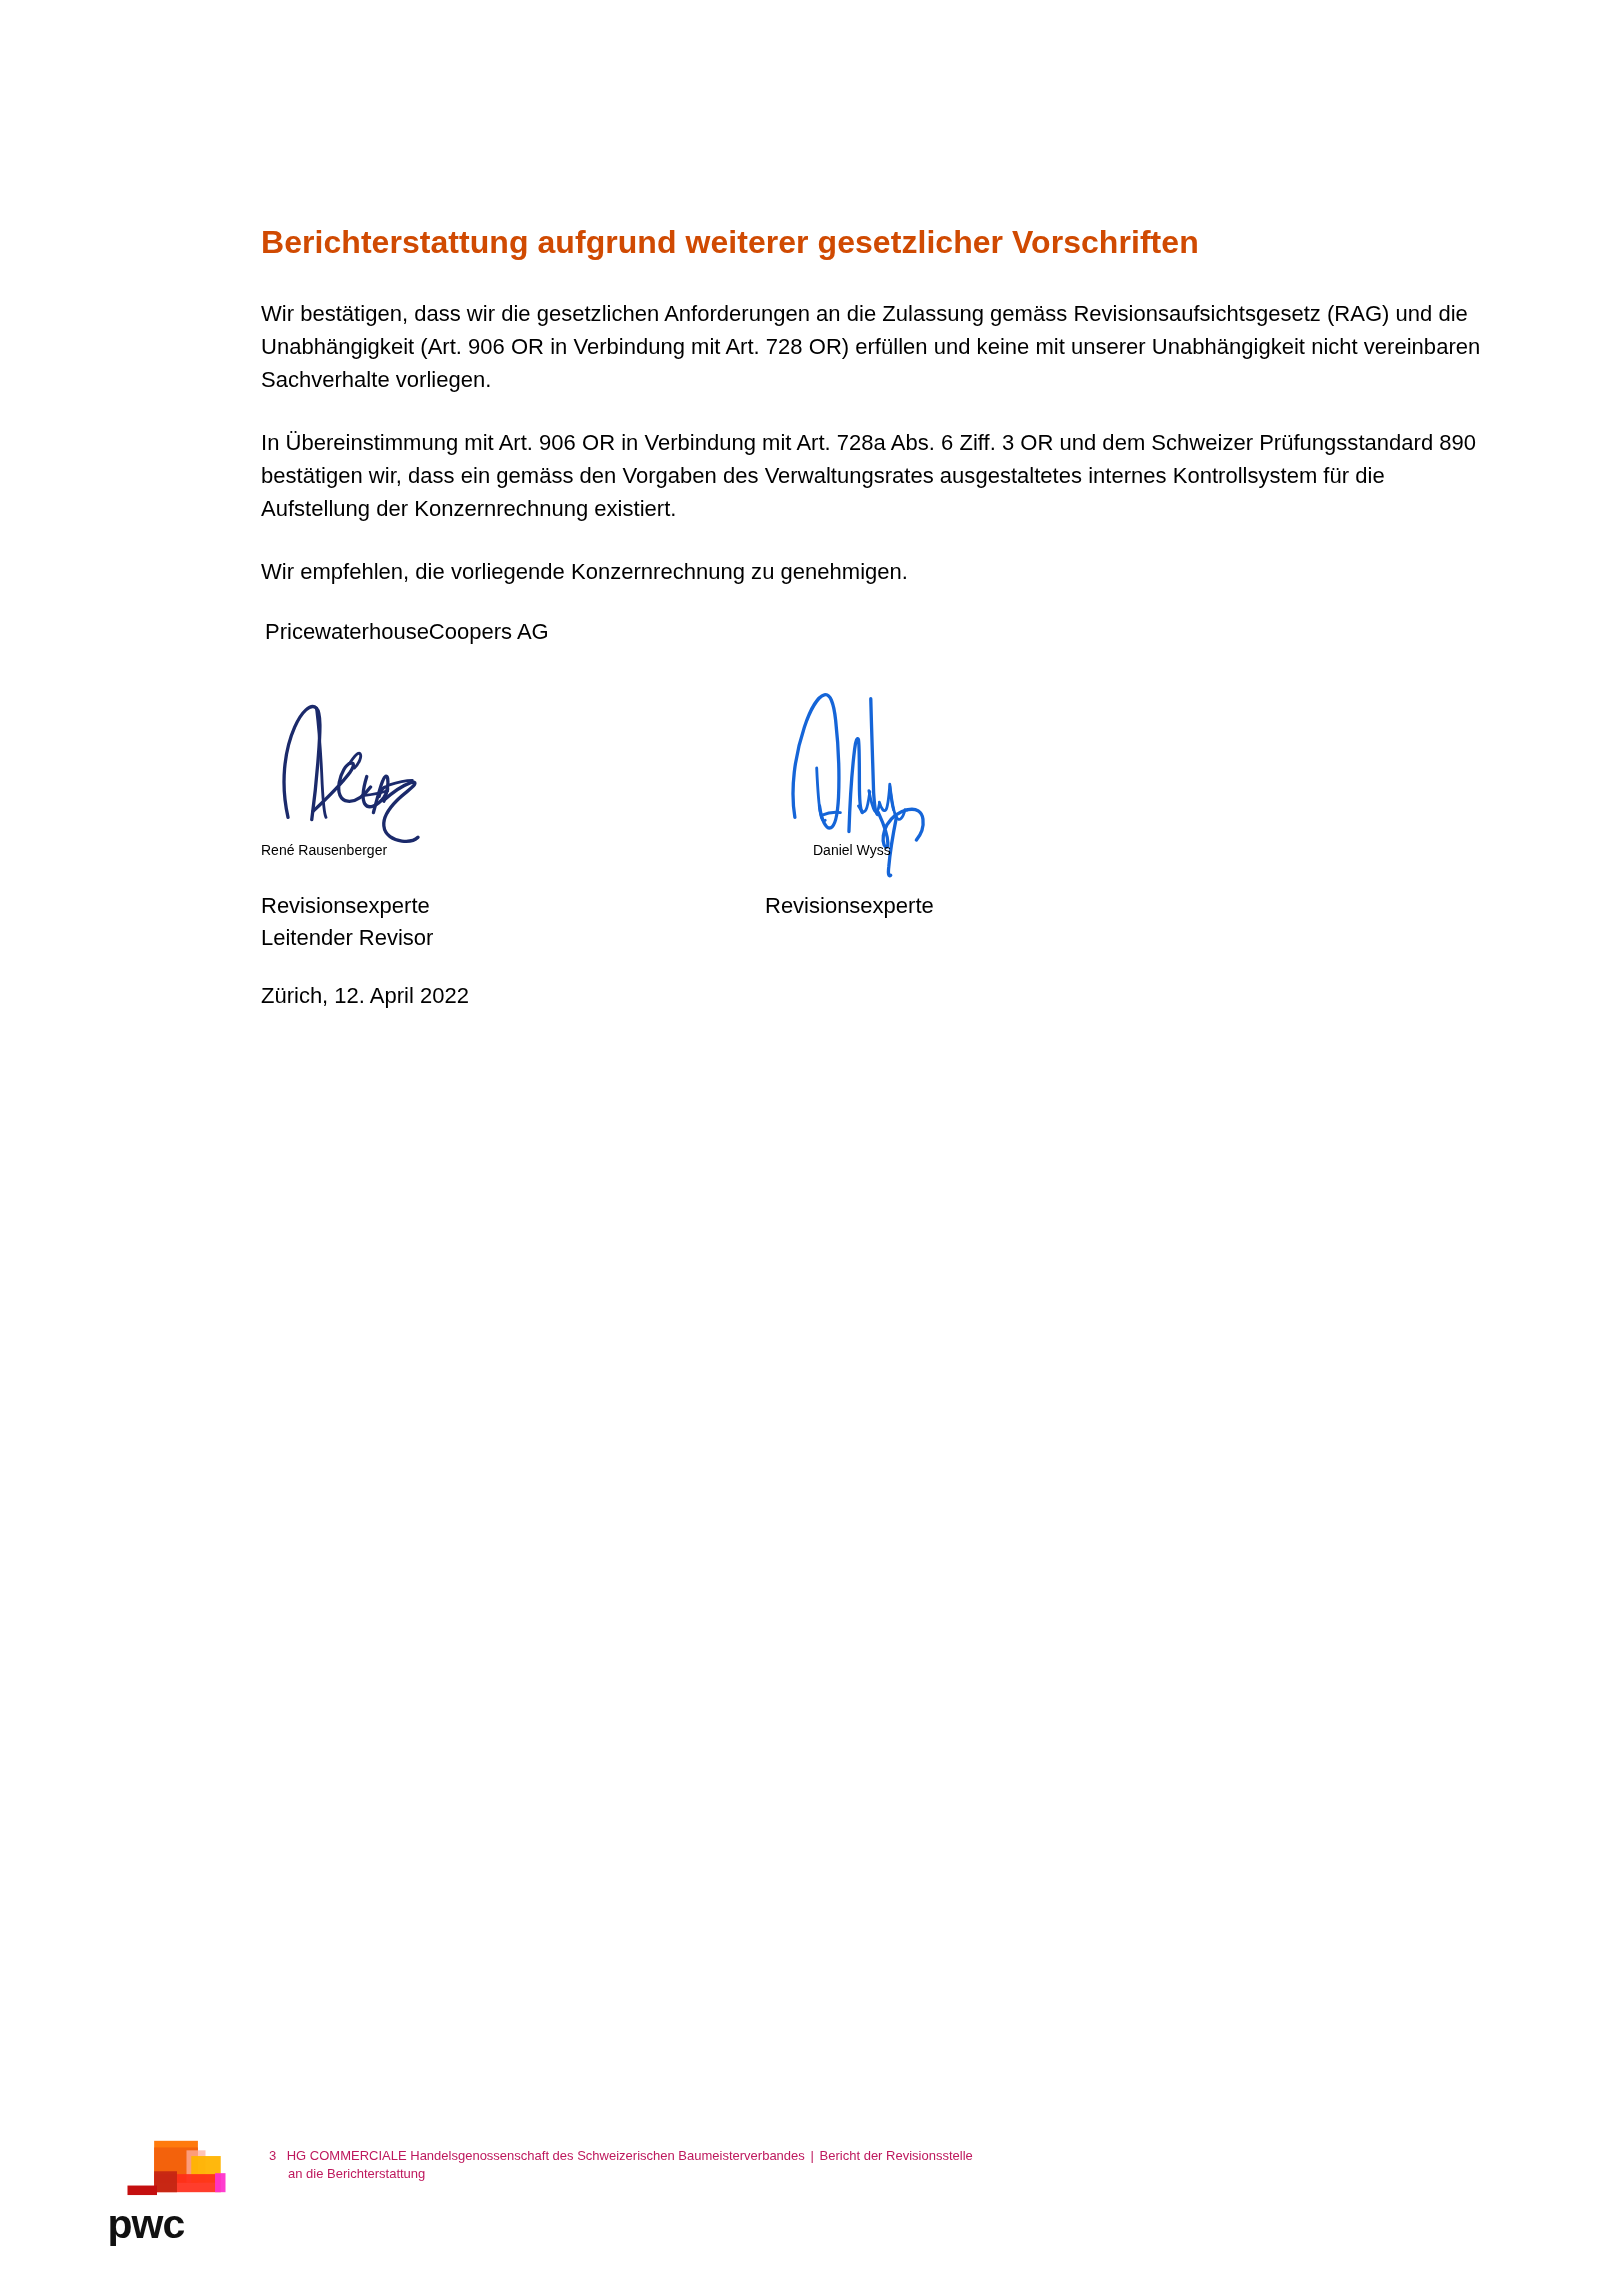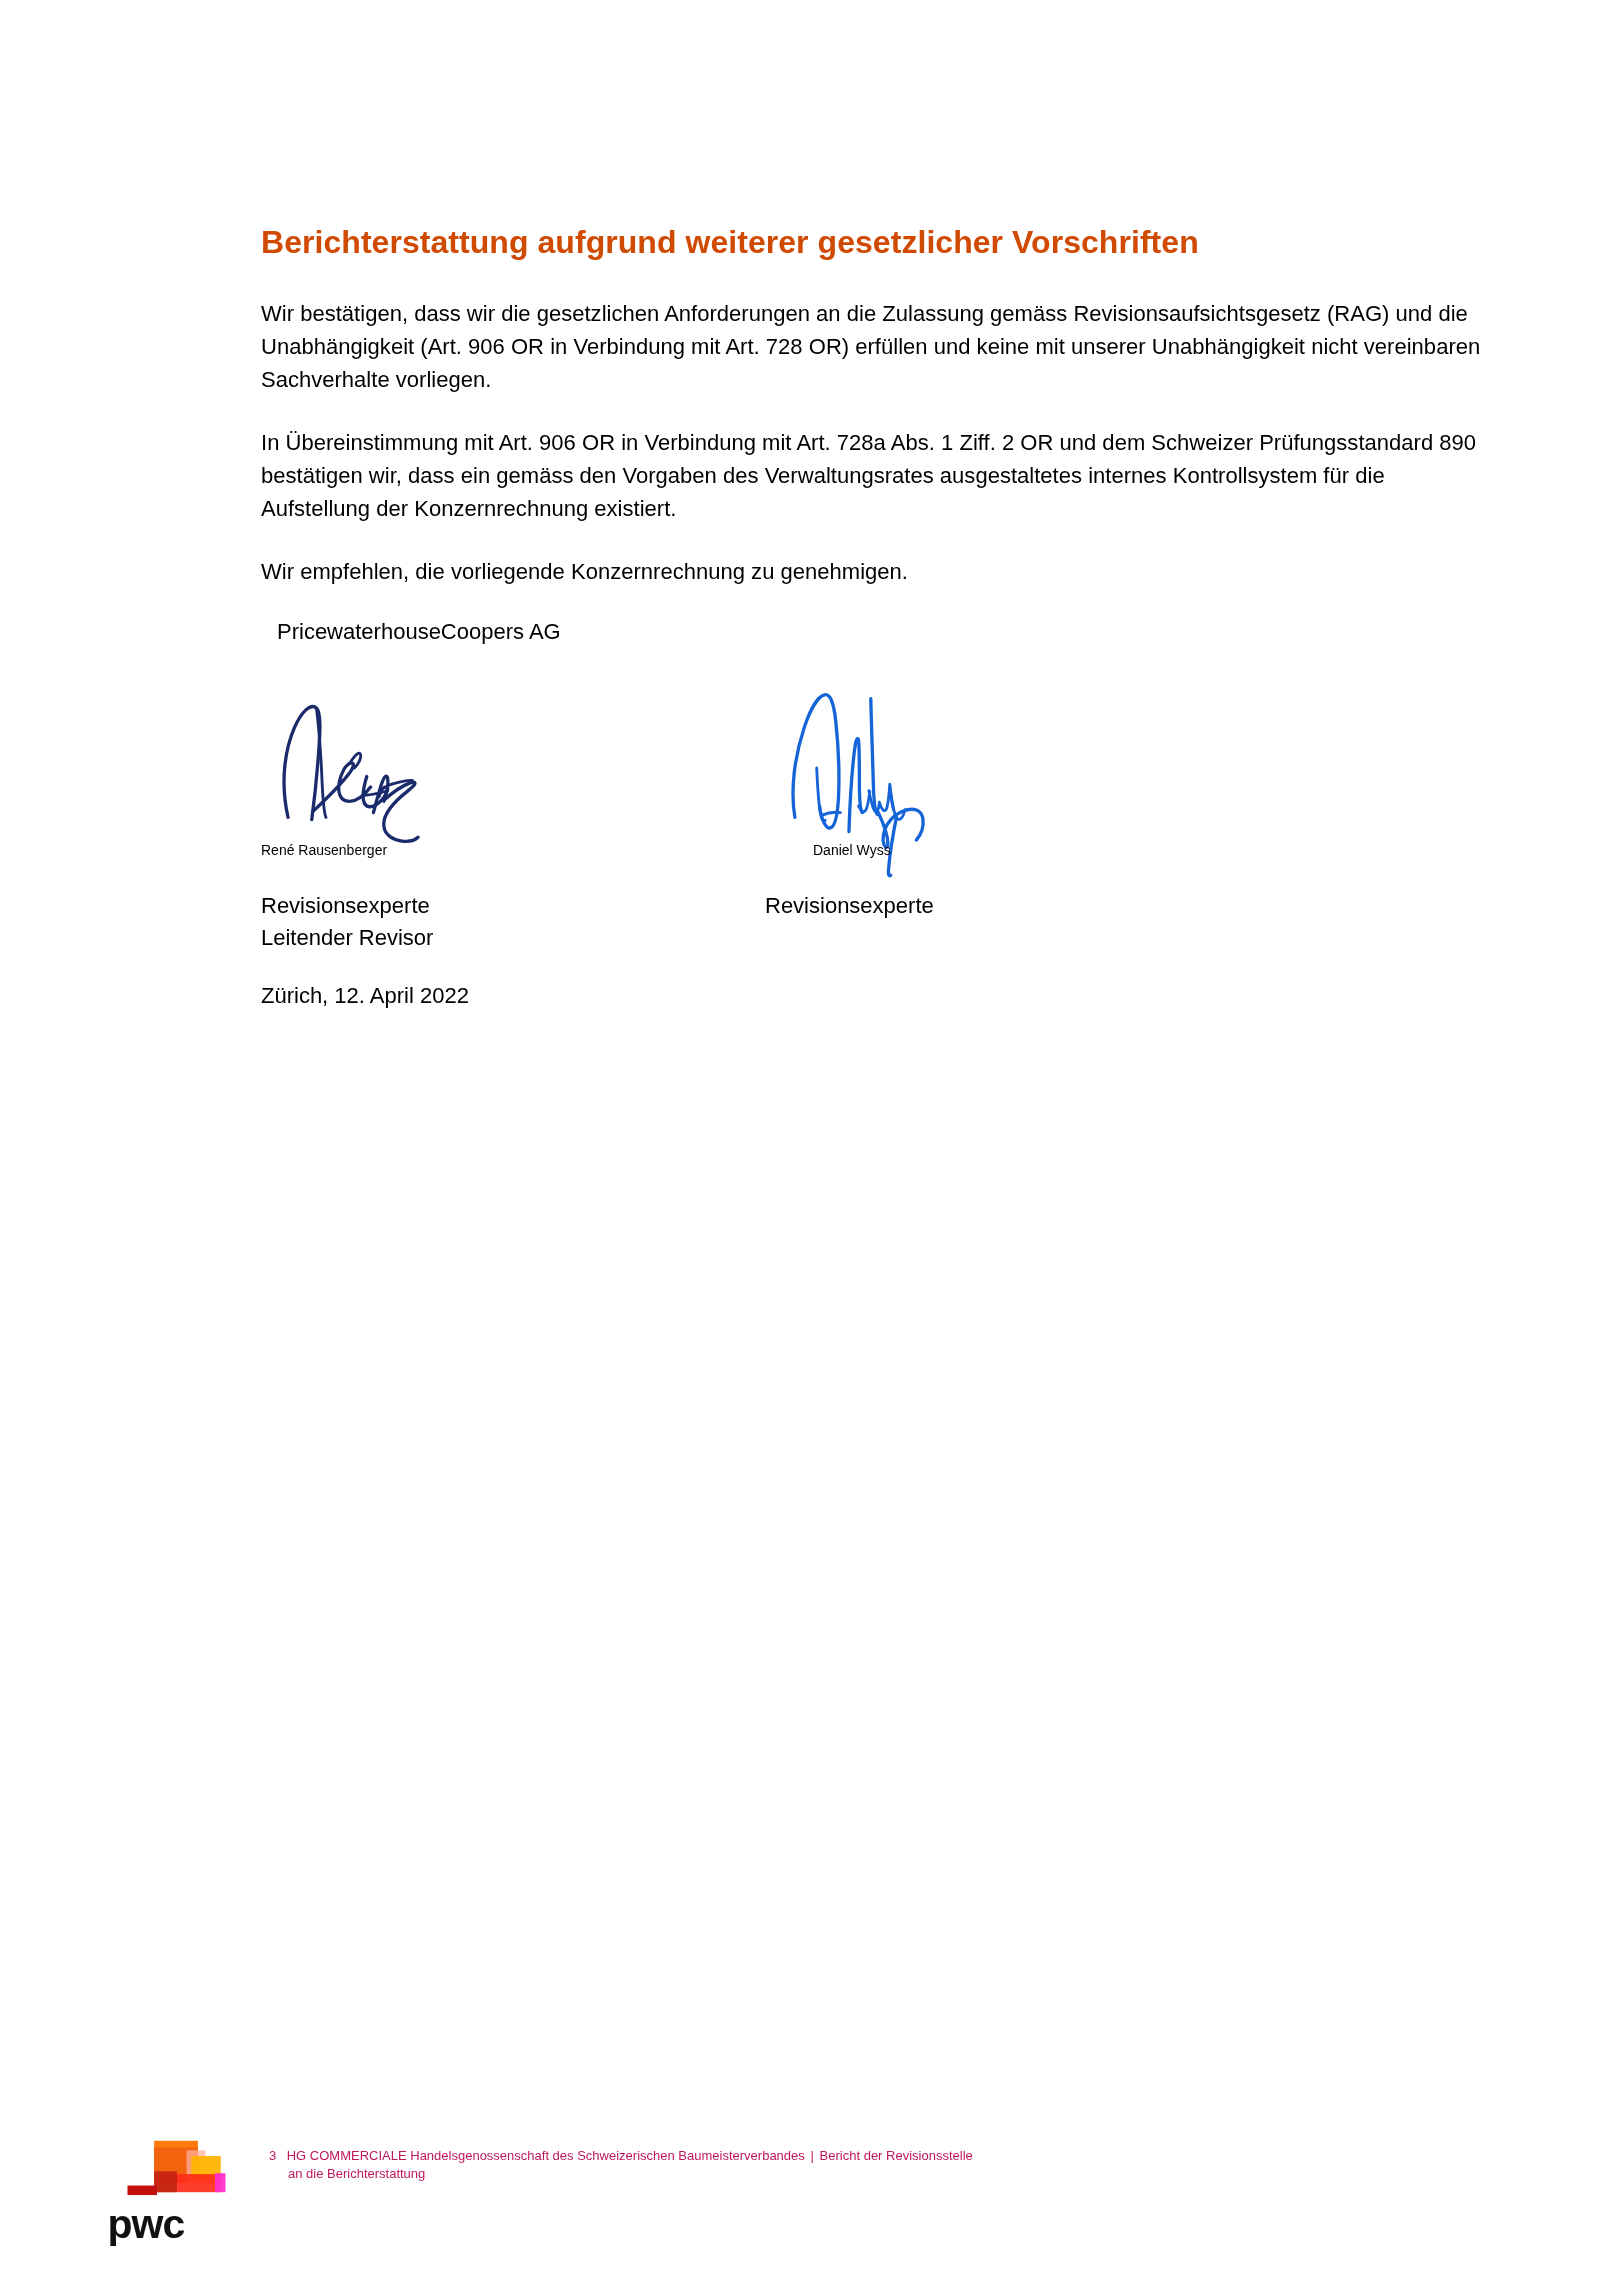--- a/index.html
+++ b/index.html
@@ -39,21 +39,21 @@
     line-height: 1.50;
     margin: 0 0 30px 0;
     color: #000000;
     letter-spacing: 0.02px;
   }
   .para.tight { margin-bottom: 27.6px; }
 
   .company {
     font-size: 22px;
     line-height: 1.45;
-    margin: 16px;
+    margin: 4px;
     color: #000000;
   }
 
   
   .sig-block {
     position: absolute;
     left: 261px;
     top: 675px;
     width: 1141px;
     height: 219px;
@@ -164,21 +164,21 @@
 <body>
 
 <div class="page">
 
   <div class="content">
 
     <h1 class="doc-heading">Berichterstattung aufgrund weiterer gesetzlicher Vorschriften</h1>
 
     <p class="para">Wir bestätigen, dass wir die gesetzlichen Anforderungen an die Zulassung gemäss Revisionsaufsichtsgesetz (RAG) und die Unabhängigkeit (Art. 906 OR in Verbindung mit Art. 728 OR) erfüllen und keine mit unserer Unabhängigkeit nicht vereinbaren Sachverhalte vorliegen.</p>
 
-    <p class="para">In Übereinstimmung mit Art. 906 OR in Verbindung mit Art. 728a Abs. 1 Ziff. 2 OR und dem Schweizer Prüfungsstandard 890 bestätigen wir, dass ein gemäss den Vorgaben des Verwaltungsrates ausgestaltetes internes Kontrollsystem für die Aufstellung der Konzernrechnung existiert.</p>
+    <p class="para">In Übereinstimmung mit Art. 906 OR in Verbindung mit Art. 728a Abs. 6 Ziff. 3 OR und dem Schweizer Prüfungsstandard 890 bestätigen wir, dass ein gemäss den Vorgaben des Verwaltungsrates ausgestaltetes internes Kontrollsystem für die Aufstellung der Konzernrechnung existiert.</p>
 
     <p class="para tight">Wir empfehlen, die vorliegende Konzernrechnung zu genehmigen.</p>
 
     <p class="company">PricewaterhouseCoopers AG</p>
   </div>
 
   <div class="sig-block">
 
     <div class="sig-slot left">
       <svg width="333" height="204" viewBox="0 0 700 430" fill="none">

